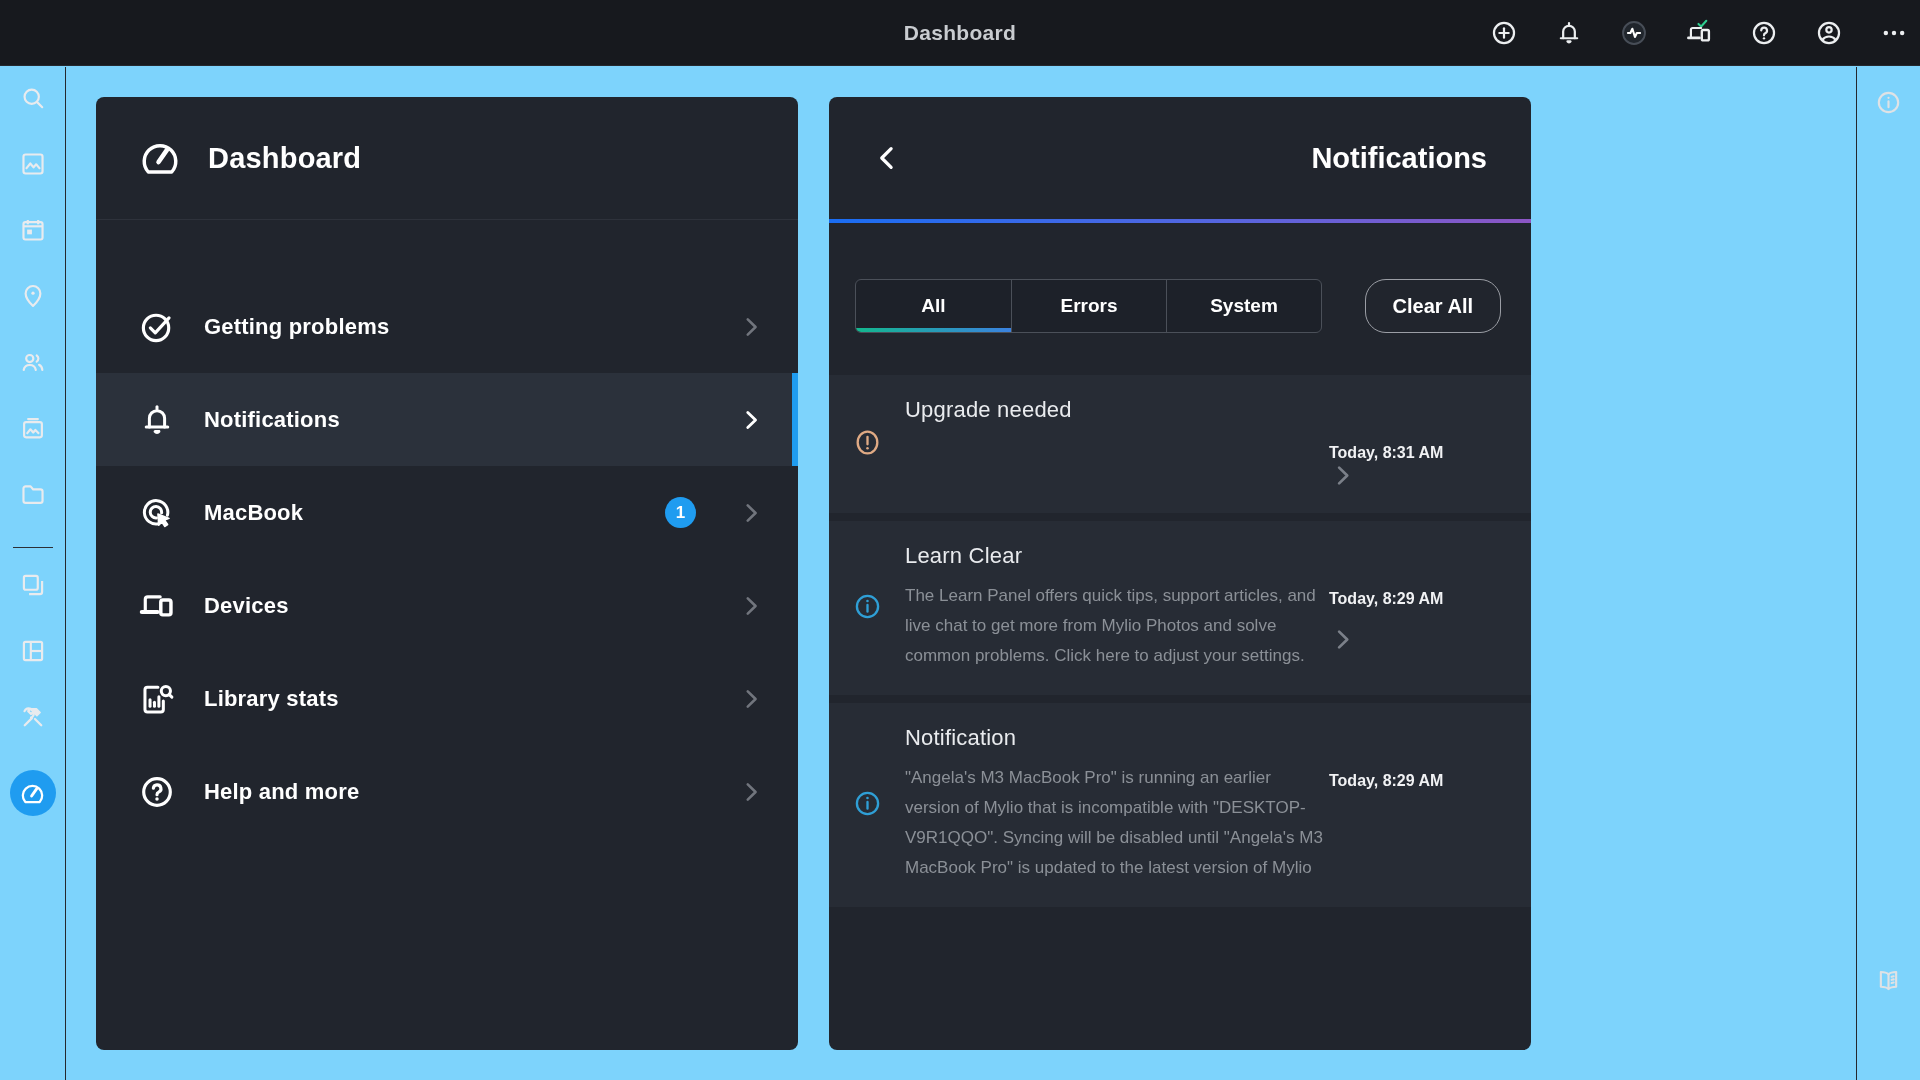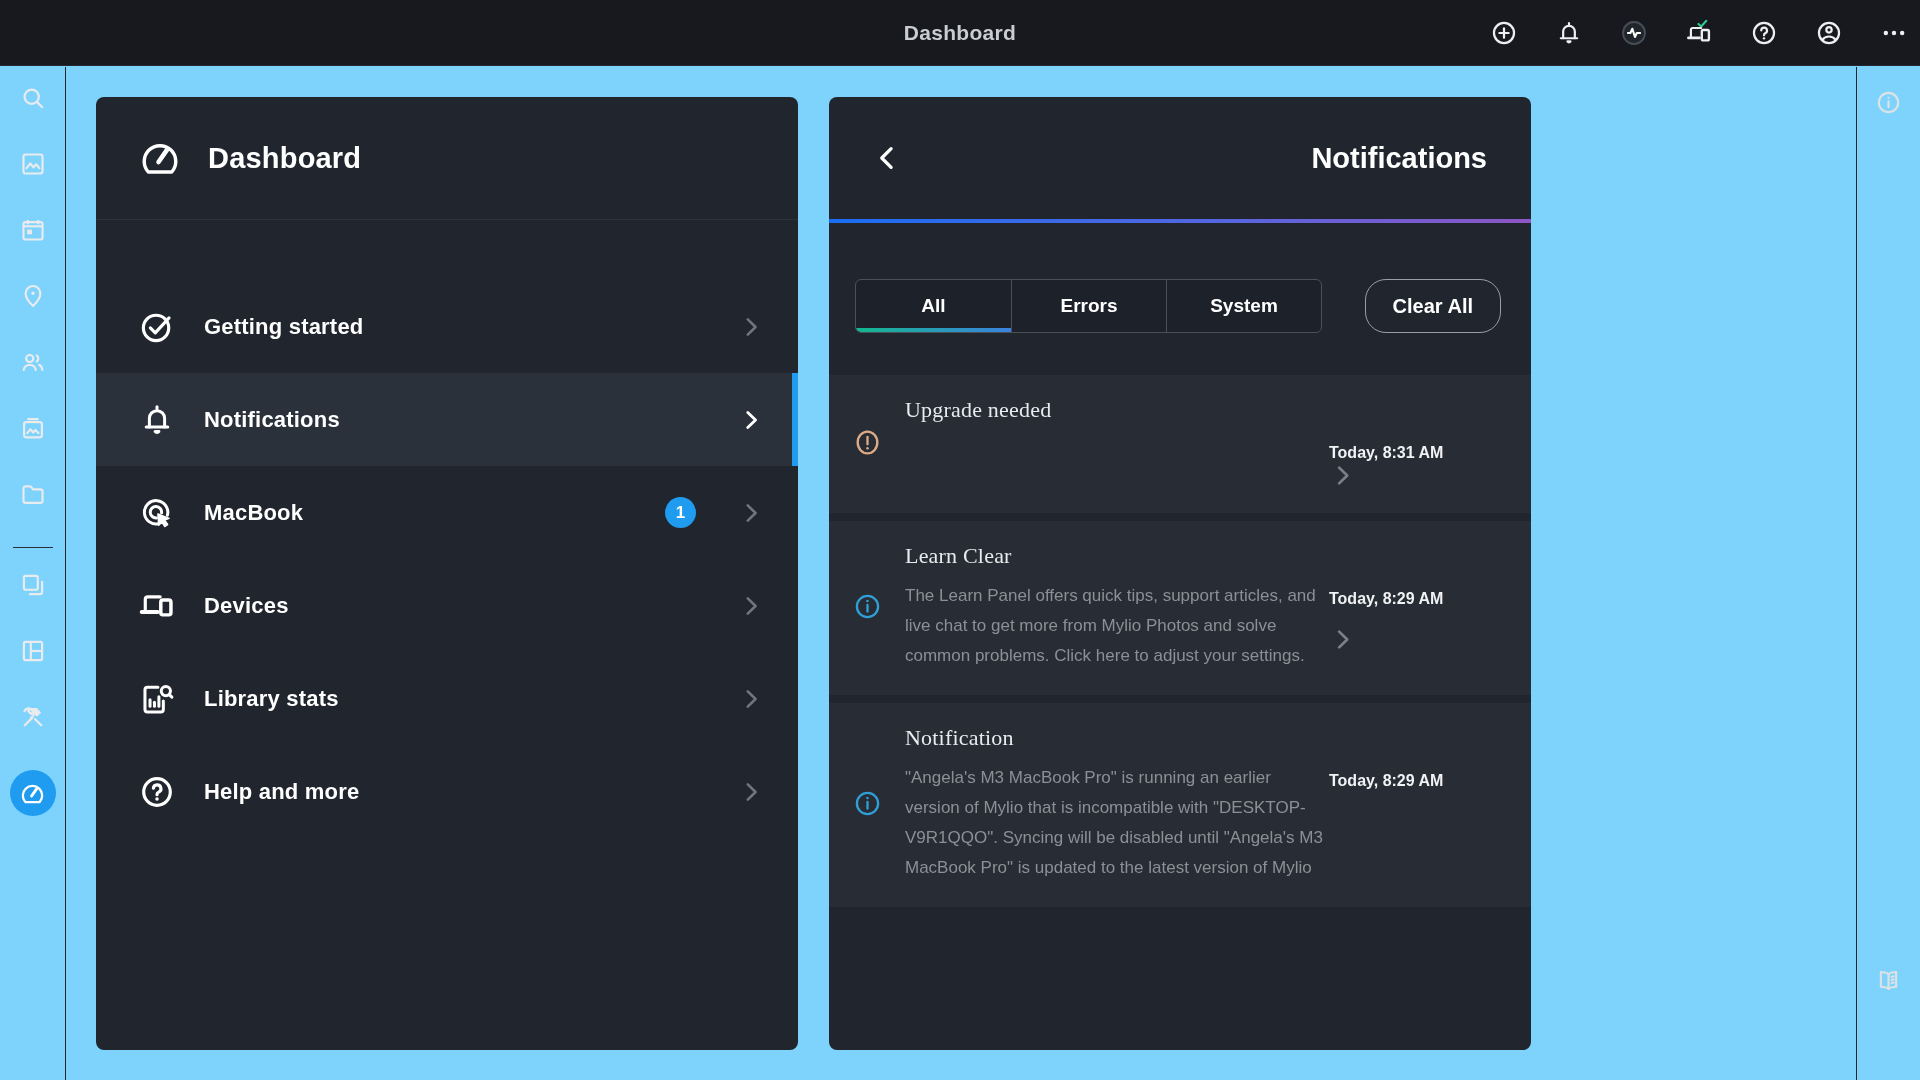--- a/index.html
+++ b/index.html
@@ -64,21 +64,21 @@
   .seg-tab.active::after { content:""; position:absolute; left:0; right:0; bottom:0; height:4px; background:linear-gradient(90deg,#13b78e,#3b82e0); }
   .clear-btn { margin-left:auto; height:54px; padding:0 27px; border:1.5px solid #9b9ea5; border-radius:21px; background:transparent; color:#fff; font-size:20px; font-weight:600; font-family:inherit; cursor:pointer; }
   .rp-list { margin-top:42px; }
   .ncard { display:flex; background:#272c35; padding:20px 22px 24px 0; margin-bottom:8px; cursor:pointer; }
   .nc-iconcol { width:76px; flex:none; display:flex; align-items:center; justify-content:center; }
   .nc-icon { width:31px; height:31px; }
   .nc-icon svg { width:100%; height:100%; display:block; }
   .nc-icon.warning { color:#e0aa84; }
   .nc-icon.info { color:#2f9fd6; }
   .nc-main { flex:1; min-width:0; padding-top:2px; }
-  .nc-title { font-size:22px; font-weight:500; color:#e9ebee; margin-bottom:12px; letter-spacing:.2px;font-family:Liberation Serif, serif; }
+  .nc-title { font-size:22px; font-weight:500; color:#e9ebee; margin-bottom:12px; letter-spacing:.2px; }
   .nc-body { font-size:17px; color:#8b9097; line-height:30px; max-width:592px; }
   .nc-side { flex:none; width:180px; display:flex; flex-direction:column; align-items:flex-start;margin-top:44px; }
   .nc-time { font-size:16px; font-weight:700; color:#f1f2f4; padding-top:5px; white-space:nowrap; }
   .nc-chevwrap { flex:1; display:flex; align-items:center; }
   .nc-chevwrap svg { width:27px; height:27px; color:#7b8089; }
 </style>
 </head>
 <body>
 
 <div class="app">
@@ -250,21 +250,21 @@
 
     <div class="menu">
 
       <div class="menu-item">
         <span class="mi-icon">
           <svg viewBox="0 0 24 24" fill="none" stroke="currentColor" stroke-width="2" stroke-linecap="round" stroke-linejoin="round">
               <circle cx="11.4" cy="12.6" r="8"></circle>
               <polyline points="7.8,12.6 10.9,15.7 19.6,6.2"></polyline>
             </svg>
         </span>
-        <span class="mi-label">Getting started</span>
+        <span class="mi-label">Getting problems</span>
         <span class="mi-spacer"></span>
         <span class="mi-chevron">
           <svg viewBox="0 0 24 24" fill="none" stroke="currentColor" stroke-width="2.4" stroke-linecap="round" stroke-linejoin="round">
               <polyline points="9,5 16.2,12 9,19"></polyline>
             </svg>
         </span>
       </div>
 
       <div class="menu-item selected">
         <span class="mi-icon">

